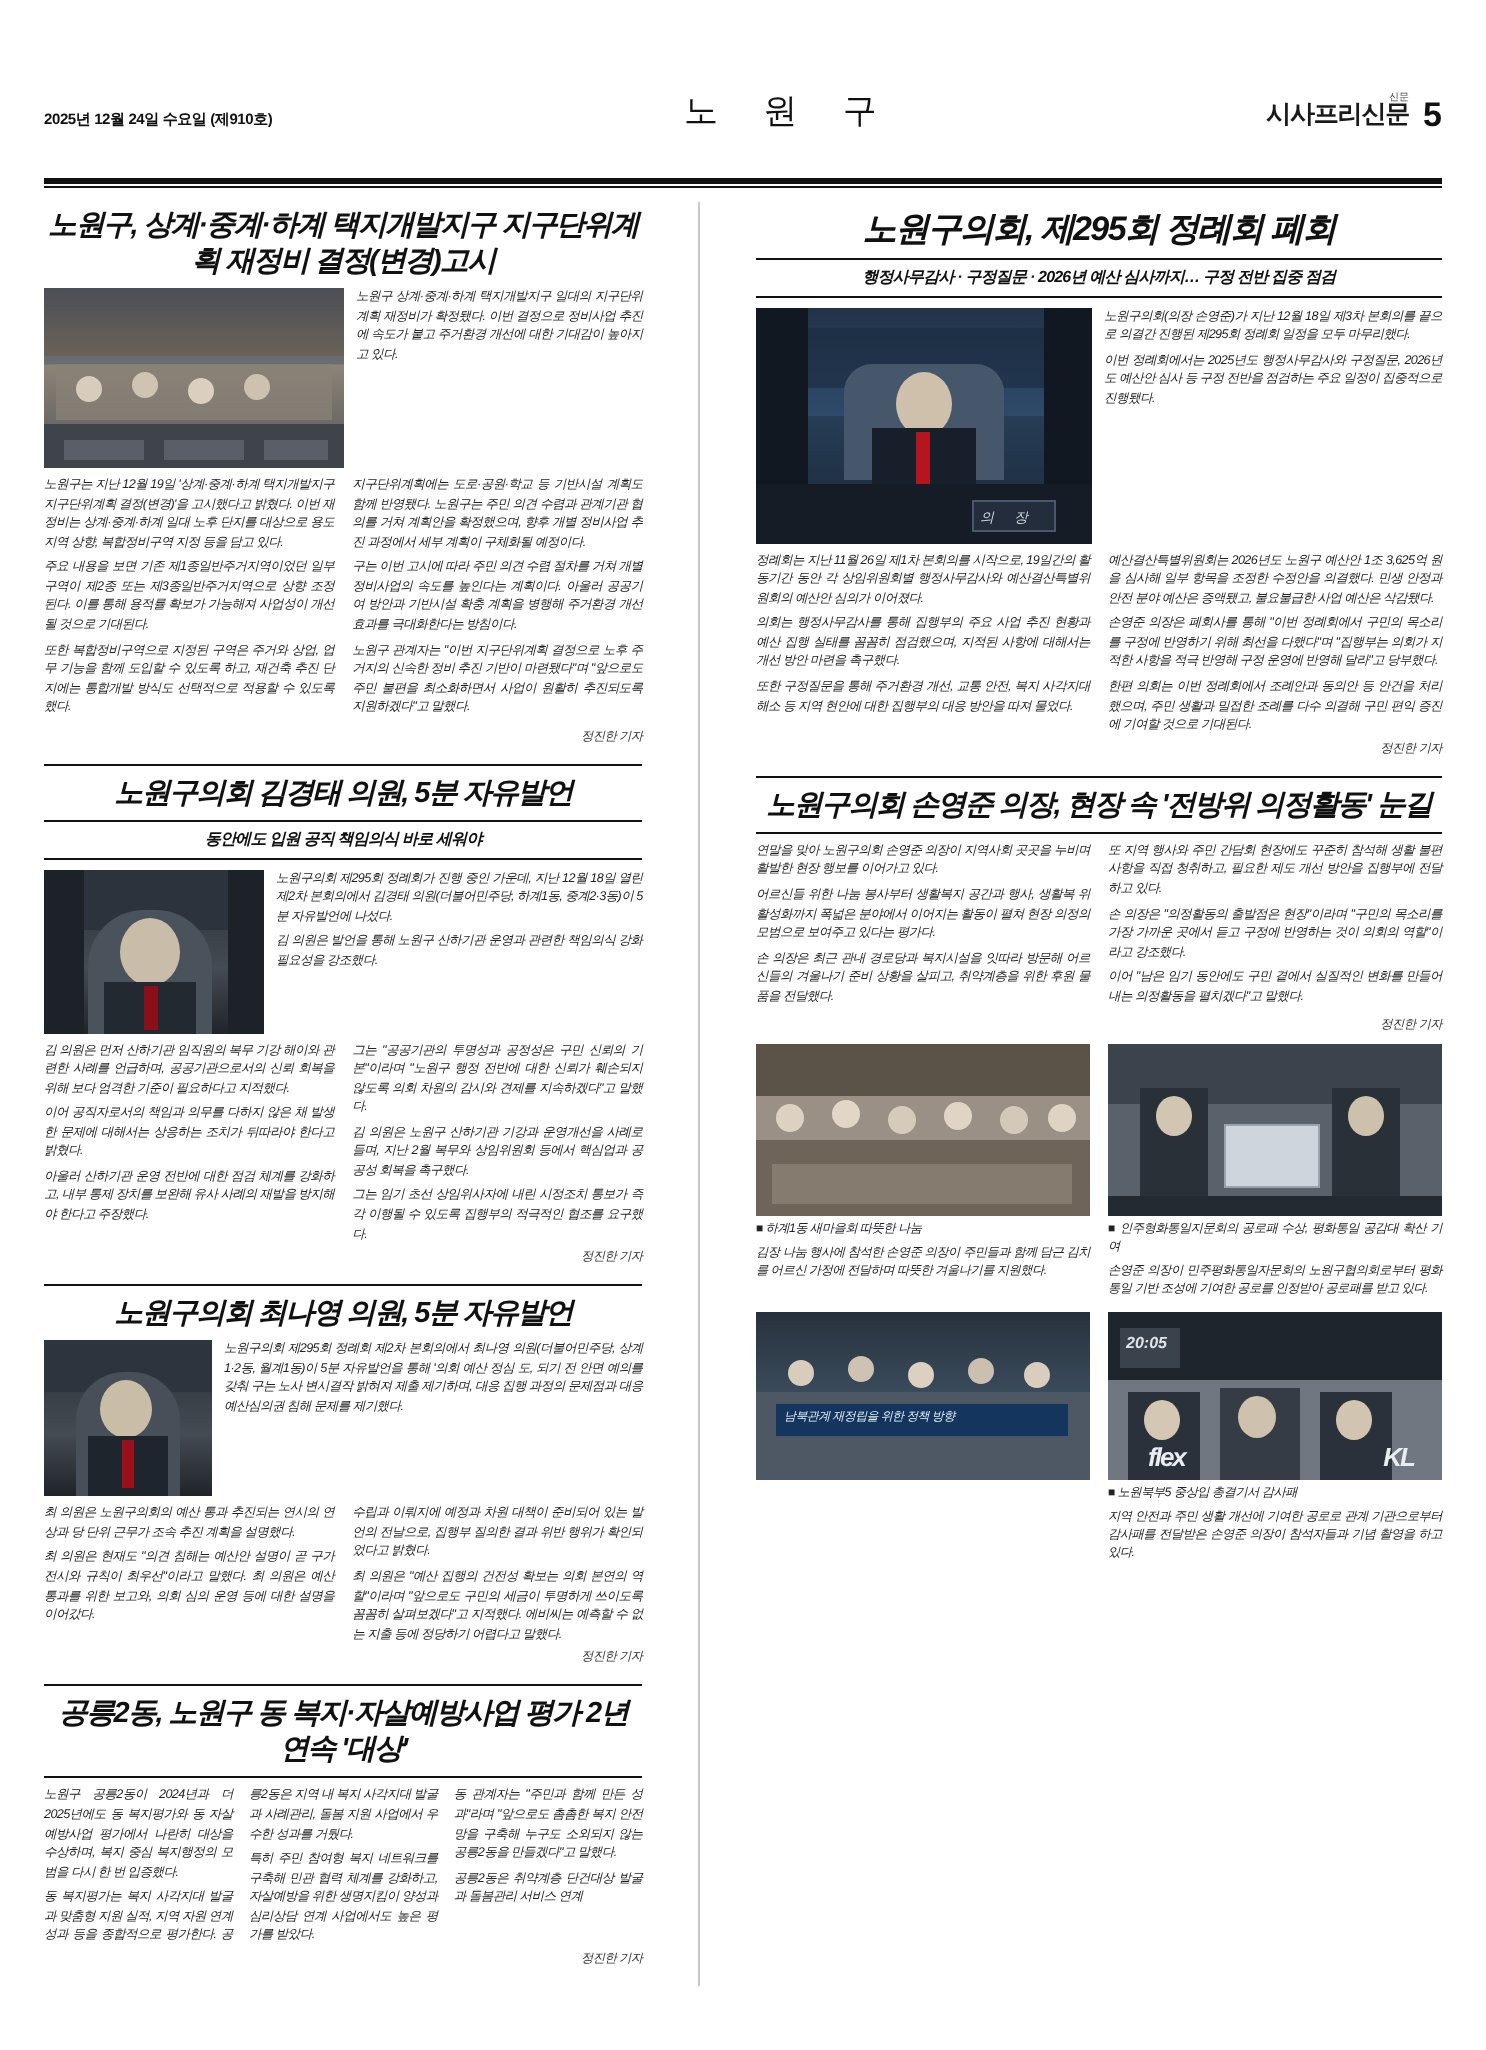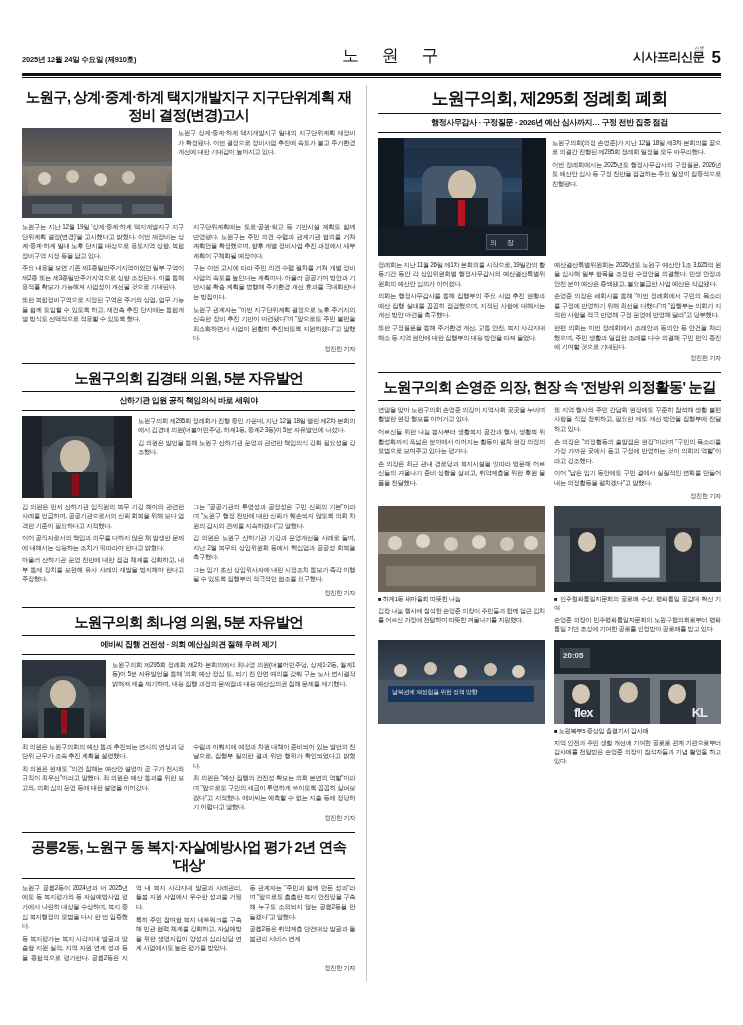--- a/index.html
+++ b/index.html
@@ -19,21 +19,21 @@
     padding: 0 22px;
     background: #fff;
   }
 
   
   .masthead {
     display: flex;
     align-items: flex-end;
     justify-content: space-between;
     padding-top: 44px;
-    padding-bottom: 6px;
+    padding-bottom: 22px;
   }
   .mast-date {
     font-size: 7.5px;
     font-weight: bold;
     letter-spacing: -0.2px;
     color: #111;
     padding-bottom: 2px;
     white-space: nowrap;
   }
   .mast-center {
@@ -80,21 +80,22 @@
   }
   .mast-rule2 {
     height: 0.8px;
     background: #111;
     margin-bottom: 7px;
   }
 
   
   .cols {
     display: flex;
-    gap: 11px;
+    gap: 28px;
+    font-style: italic;
   }
   .col { width: 344px; }
   .col-div {
     width: 0.8px;
     background: #c8c8c8;
     align-self: stretch;
   }
 
   
   .art { margin-bottom: 9px; }
@@ -248,21 +249,21 @@
           <p>구는 이번 고시에 따라 주민 의견 수렴 절차를 거쳐 개별 정비사업의 속도를 높인다는 계획이다. 아울러 공공기여 방안과 기반시설 확충 계획을 병행해 주거환경 개선 효과를 극대화한다는 방침이다.</p>
           <p>노원구 관계자는 "이번 지구단위계획 결정으로 노후 주거지의 신속한 정비 추진 기반이 마련됐다"며 "앞으로도 주민 불편을 최소화하면서 사업이 원활히 추진되도록 지원하겠다"고 말했다.</p>
         </div>
         <div class="byline">정진한 기자</div>
       </div>
 
       <div class="art">
         <div class="art-rule-top"></div>
         <div class="hl">노원구의회 김경태 의원, 5분 자유발언</div>
         <div class="sub-hl-rule">
-          <div class="sub-hl" style="margin:0">산하기관 입원 공직 책임의식 바로 세워야</div>
+          <div class="sub-hl" style="margin:0">동안에도 입원 공직 책임의식 바로 세워야</div>
         </div>
 
         <div class="photo pic-portrait floatL" style="width:110px;height:82px;">
           <div class="ph-inner">
             <div class="rect" style="left:0;top:0;right:0;height:30px;background:#2c333c;"></div>
             <div class="rect" style="left:22px;top:20px;width:62px;height:62px;background:#4a525c;border-radius:28px 28px 0 0;"></div>
             <div class="orb" style="left:38px;top:24px;width:30px;height:34px;background:#c9bda9;"></div>
             <div class="rect" style="left:30px;top:56px;width:46px;height:26px;background:#232931;"></div>
             <div class="rect" style="left:50px;top:58px;width:7px;height:22px;background:#8b0f18;"></div>
             <div class="rect" style="left:0;bottom:0;width:20px;height:82px;background:#1c2228;"></div>
@@ -282,23 +283,20 @@
           <p>그는 "공공기관의 투명성과 공정성은 구민 신뢰의 기본"이라며 "노원구 행정 전반에 대한 신뢰가 훼손되지 않도록 의회 차원의 감시와 견제를 지속하겠다"고 말했다.</p>
           <p>김 의원은 노원구 산하기관 기강과 운영개선을 사례로 들며, 지난 2월 복무와 상임위원회 등에서 핵심업과 공공성 회복을 촉구했다.</p>
           <p>그는 임기 초선 상임위사자에 내린 시정조치 통보가 즉각 이행될 수 있도록 집행부의 적극적인 협조를 요구했다.</p>
         </div>
         <div class="byline">정진한 기자</div>
       </div>
 
       <div class="art">
         <div class="art-rule-top"></div>
         <div class="hl">노원구의회 최나영 의원, 5분 자유발언</div>
-        <div class="sub-hl-rule">
-          <div class="sub-hl" style="margin:0">에비씨 집행 건전성 · 의회 예산심의견 절해 우려 제기</div>
-        </div>
 
         <div class="photo pic-portrait floatL" style="width:84px;height:78px;">
           <div class="ph-inner">
             <div class="rect" style="left:0;top:0;right:0;height:26px;background:#2d343d;"></div>
             <div class="rect" style="left:16px;top:16px;width:52px;height:62px;background:#474f59;border-radius:24px 24px 0 0;"></div>
             <div class="orb" style="left:28px;top:20px;width:26px;height:29px;background:#cabda8;"></div>
             <div class="rect" style="left:22px;top:48px;width:40px;height:30px;background:#1f252c;"></div>
             <div class="rect" style="left:39px;top:50px;width:6px;height:24px;background:#9a1018;"></div>
           </div>
         </div>

